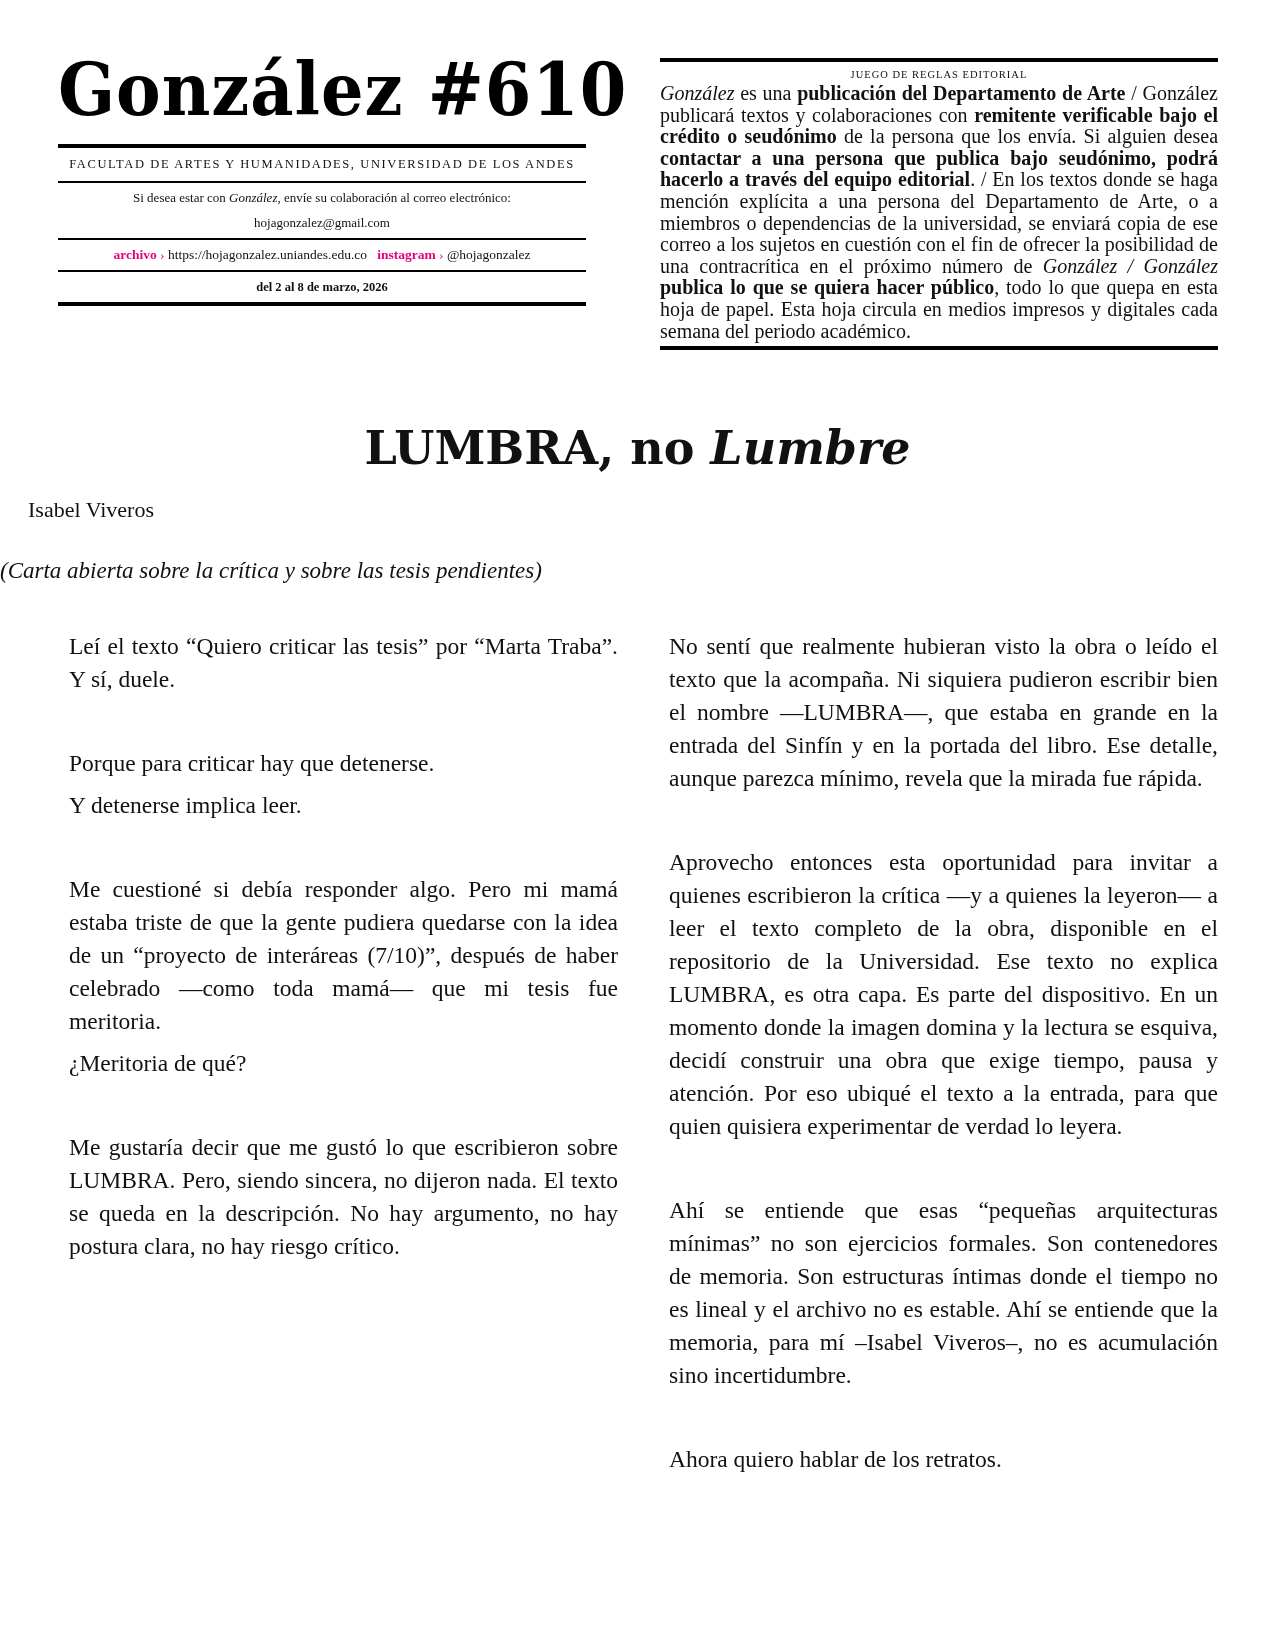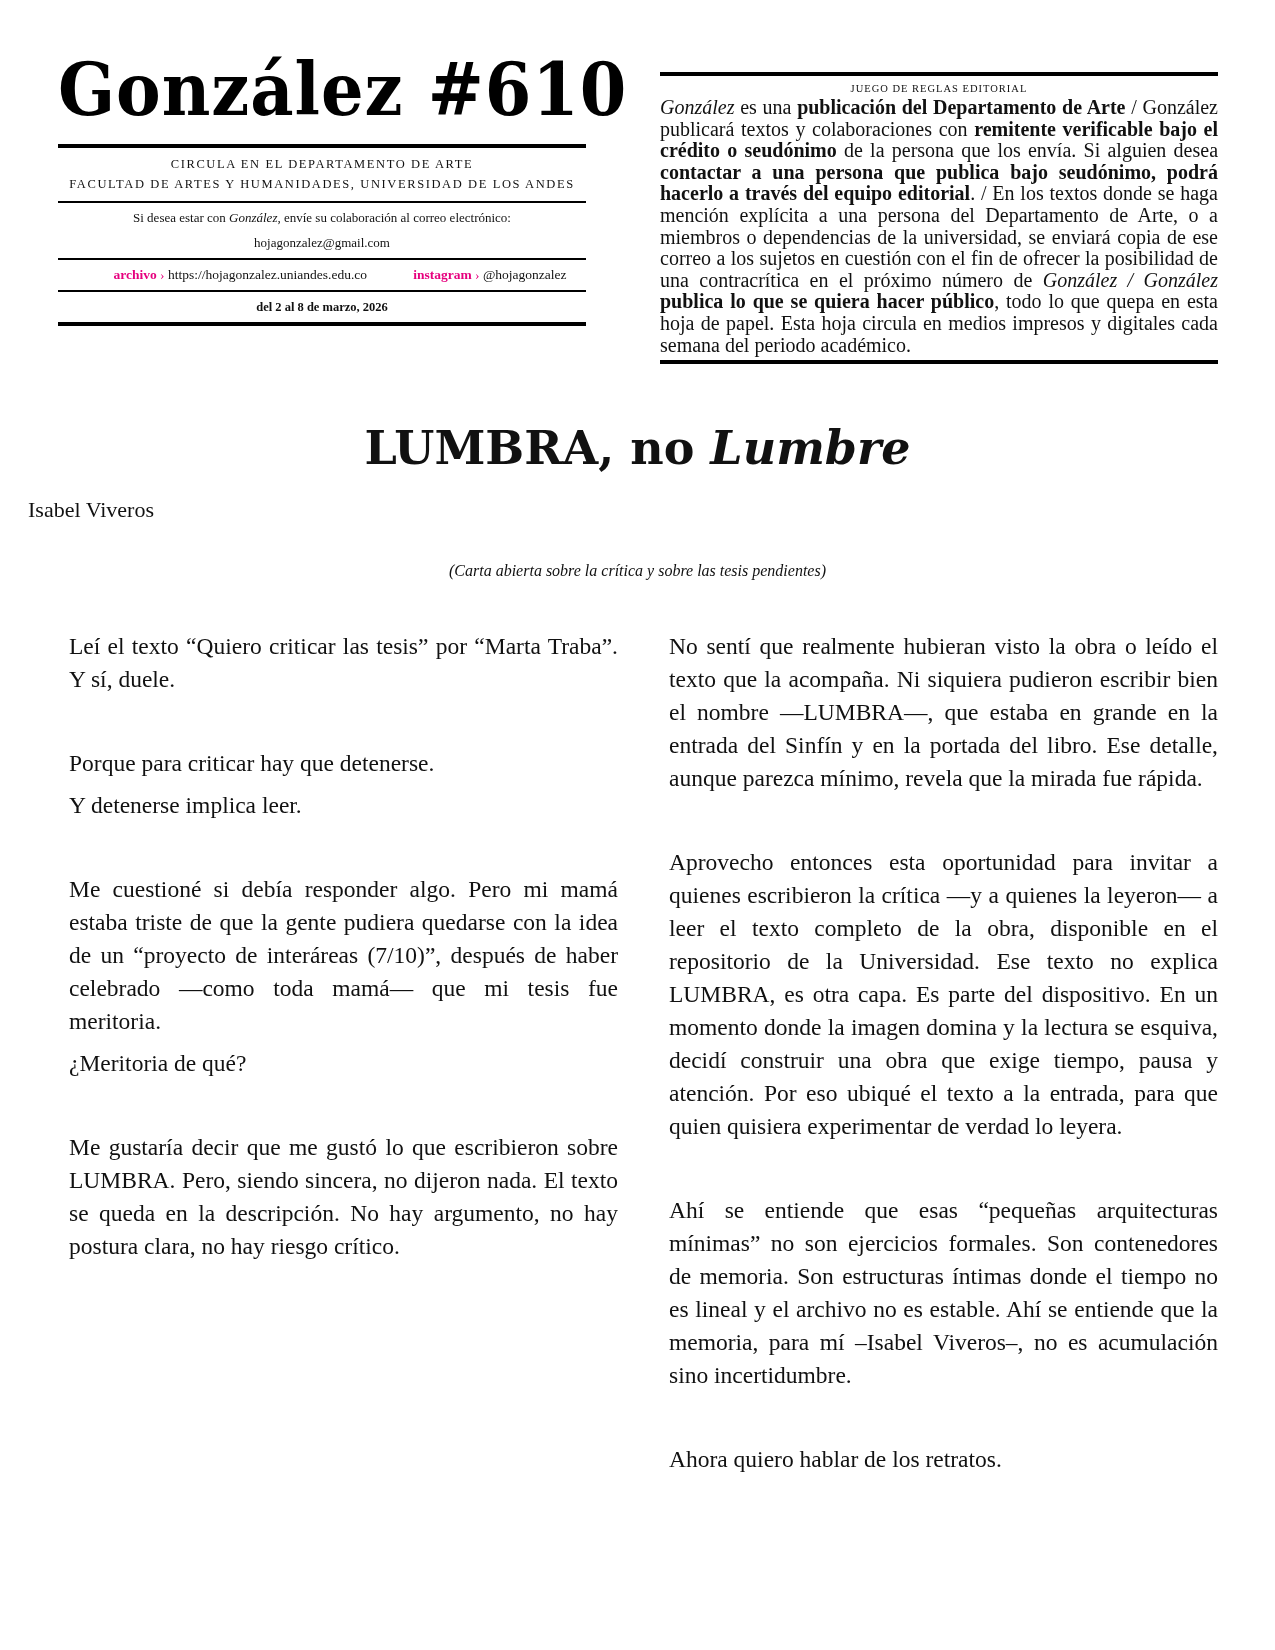--- a/index.html
+++ b/index.html
@@ -21,66 +21,65 @@
       text-align: center; line-height: 20px; padding: 6px 0 7px;
     }
     .contact {
       font-family: "Liberation Serif", serif; font-size: 13px; text-align: center;
       line-height: 25px; padding: 2px 0 3px;
     }
     .links {
       font-family: "Liberation Serif", serif; font-size: 13.5px; text-align: center;
       line-height: 30px;
     }
-    .pink { color: #e6007e; font-weight: bold; margin-left: 36px; }
+    .pink { color: #e6007e; font-weight: bold; }
     .date {
       font-family: "Liberation Serif", serif; font-size: 12.5px; font-weight: bold;
       text-align: center; line-height: 30px;
     }
-    .masthead-right { position: absolute; left: 660px; top: 72px; width: 558px; }
+    .masthead-right { position: absolute; left: 660px; top: 58px; width: 558px; }
     .rules-head {
       font-family: "Liberation Serif", serif; font-size: 10.5px; letter-spacing: 1px;
       text-align: center; line-height: 16px; padding-top: 5px;
     }
     .rules-body {
       font-family: "Liberation Serif", serif; font-size: 20px; line-height: 21.6px;
       text-align: justify; hyphens: auto; padding-bottom: 4px;
     }
     .rules-body b { font-weight: bold; }
     .article-title {
       position: absolute; left: 0; width: 1275px; top: 418px; text-align: center;
       font-family: "DejaVu Serif", serif; font-weight: bold; font-size: 46px; line-height: 60px;
     }
     .article-title i { font-style: italic; }
     .author {
       position: absolute; left: 0; width: 1275px; top: 494px; text-align: left;
       font-family: "Liberation Serif", serif; font-size: 22px; line-height: 32px; margin-left: 28px;
     }
     .subtitle {
-      position: absolute; left: 0; width: 1275px; top: 556px; text-align: center;
-      font-family: "Liberation Serif", serif; font-style: italic; font-size: 16px; line-height: 30px;
+      position: absolute; left: 0; width: 1275px; top: 556px; text-align: left;
+      font-family: "Liberation Serif", serif; font-style: italic; font-size: 23px; line-height: 30px;
     }
     .column {
       position: absolute; top: 630px; width: 558px;
       font-family: "Liberation Serif", serif; font-size: 23.5px; line-height: 33px;
       text-align: justify;
     }
     .col-left { left: 60px; }
     .col-right { left: 660px; }
     .column p { margin: 0 0 9px 9px; }
     .column .gap { height: 42px; }
   </style>
 </head>
 <body>
 
 <div class="masthead-left">
   <div class="masthead-title">González #610</div>
   <div class="rule-thick" style="margin-top:4px;"></div>
   <div class="circula">
-    <div>CIRCULA EN EL DEPARTAMENTO DE ARTE</div>
     <div>FACULTAD DE ARTES Y HUMANIDADES, UNIVERSIDAD DE LOS ANDES</div>
   </div>
   <div class="rule-thin"></div>
   <div class="contact">
     <div>
       <span>Si desea estar con </span><i>González</i><span>, envíe su colaboración al correo electrónico:</span>
     </div>
     <div>hojagonzalez@gmail.com</div>
   </div>
   <div class="rule-thin"></div>

